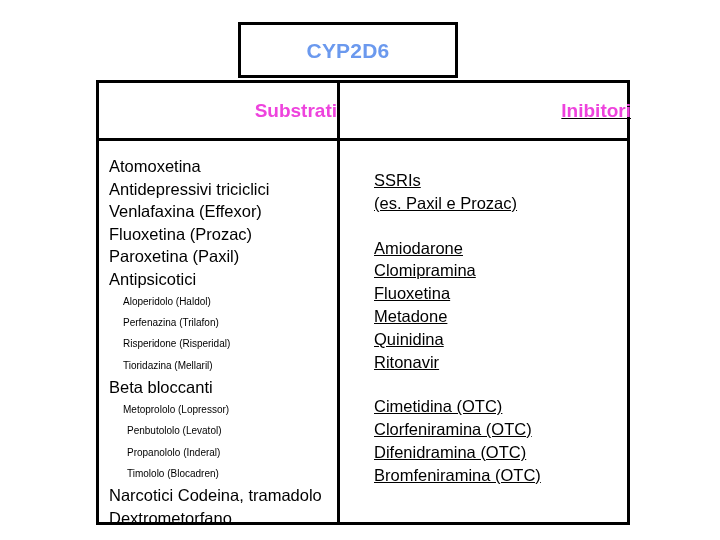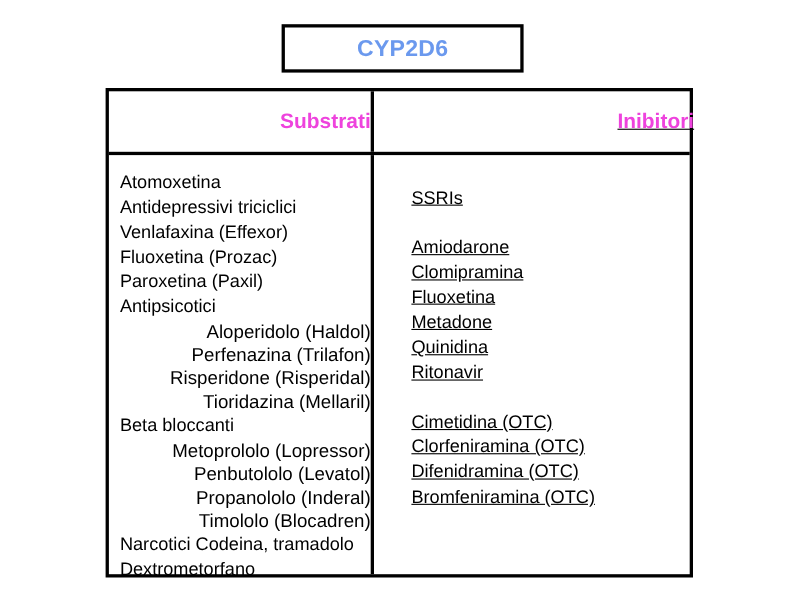--- a/index.html
+++ b/index.html
@@ -11,24 +11,24 @@
     height: 540px;
     background: #ffffff;
     font-family: "Liberation Sans", sans-serif;
     position: relative;
     overflow: hidden;
   }
 
   
   .title-box {
     position: absolute;
-    left: 256px;
+    left: 238px;
     top: 22px;
     width: 220px;
-    height: 44px;
+    height: 56px;
     border: 3px solid #000000;
     background: #ffffff;
     box-sizing: border-box;
     display: flex;
     align-items: center;
     justify-content: center;
   }
   .title-text {
     color: #6b99ee;
     font-size: 21px;
@@ -105,24 +105,23 @@
     padding: 28px 0 0 22px;
   }
 
   .item {
     color: #000000;
     font-size: 16.5px;
     line-height: 22.6px;
     white-space: nowrap;
   }
   .item.sub {
-    font-size: 17px;
+    font-size: 10px;
     line-height: 21.4px;
     padding-left: 14px;
-    text-align: right;
   }
   .item.sub-2 {
     padding-left: 18px;
   }
 
   .list.right .item {
     font-size: 16.5px;
     line-height: 22.8px;
   }
   .item.spacer-before {
@@ -165,20 +164,21 @@
           <li class="item sub sub-2">Penbutololo (Levatol)</li>
           <li class="item sub sub-2">Propanololo (Inderal)</li>
           <li class="item sub sub-2">Timololo (Blocadren)</li>
           <li class="item">Narcotici Codeina, tramadolo</li>
           <li class="item">Dextrometorfano</li>
         </ul>
     </div>
     <div class="col-right">
       <ul class="list right" id="list-inibitori">
           <li class="item">SSRIs</li>
+          <li class="item">(es. Paxil e Prozac)</li>
           <li class="item spacer-before">Amiodarone</li>
           <li class="item">Clomipramina</li>
           <li class="item">Fluoxetina</li>
           <li class="item">Metadone</li>
           <li class="item">Quinidina</li>
           <li class="item">Ritonavir</li>
           <li class="item spacer-before">Cimetidina (OTC)</li>
           <li class="item">Clorfeniramina (OTC)</li>
           <li class="item">Difenidramina (OTC)</li>
           <li class="item">Bromfeniramina (OTC)</li>

